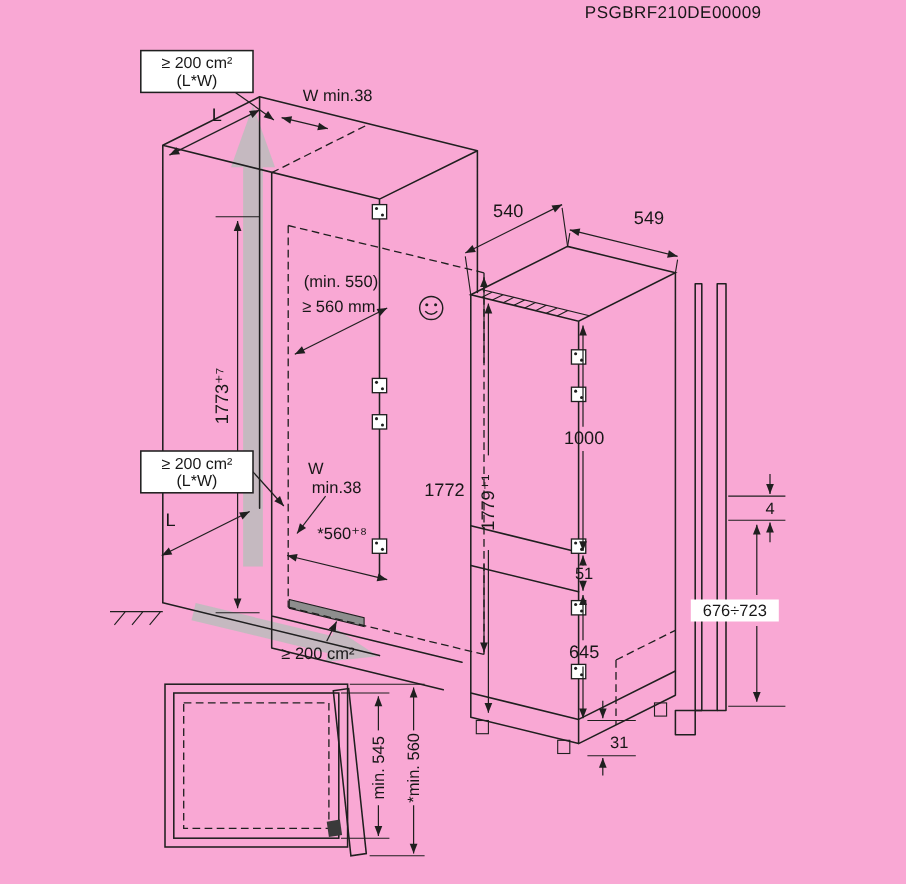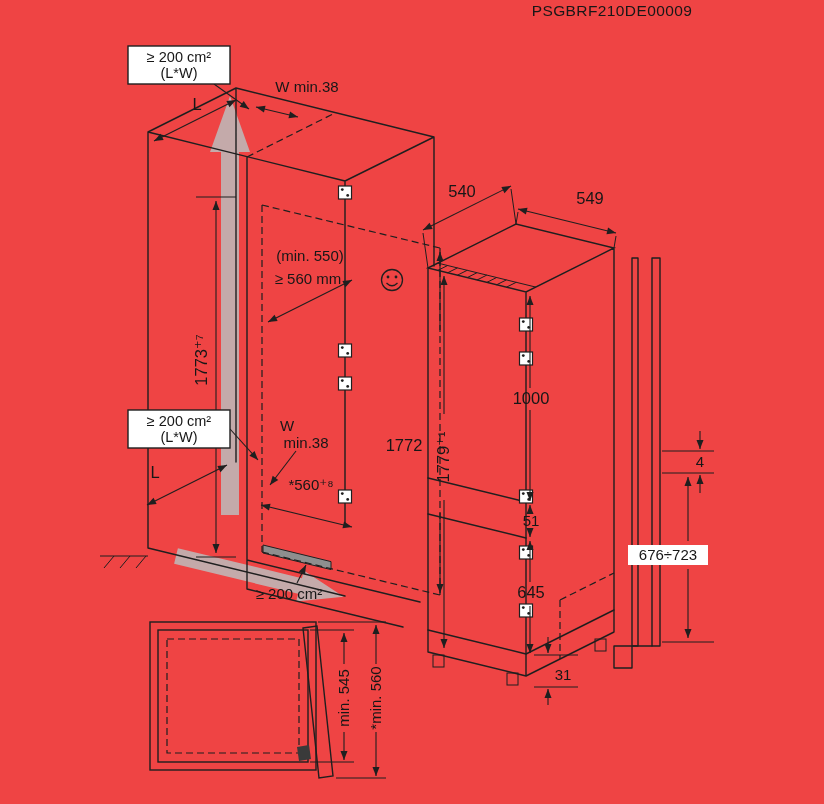--- a/index.html
+++ b/index.html
@@ -1,16 +1,16 @@
 <!DOCTYPE html>
 <html><head>
 <meta charset="utf-8">
 <style>
   html,body{margin:0;padding:0;background:#fff;}
-  .page{position:relative;width:824px;height:804px;background:#ef4444;overflow:hidden;}
+  .page{position:relative;width:824px;height:804px;background:#f9a8d4;overflow:hidden;}
   svg{display:block;}
   text{font-family:"Liberation Sans","DejaVu Sans",sans-serif;fill:#171717;}
   .t14{font-size:14.5px;}
   .t15{font-size:15px;}
   .t16{font-size:16.5px;}
   .title{font-size:15.5px;letter-spacing:.4px;}
   .ln{stroke:#1f1f1f;stroke-width:1.4;fill:none;stroke-linecap:round;}
   .lnthin{stroke:#1f1f1f;stroke-width:1;fill:none;}
   .dash{stroke:#1f1f1f;stroke-width:1.2;fill:none;stroke-dasharray:7 4;}
   .dim{stroke:#1f1f1f;stroke-width:1.1;fill:none;}

